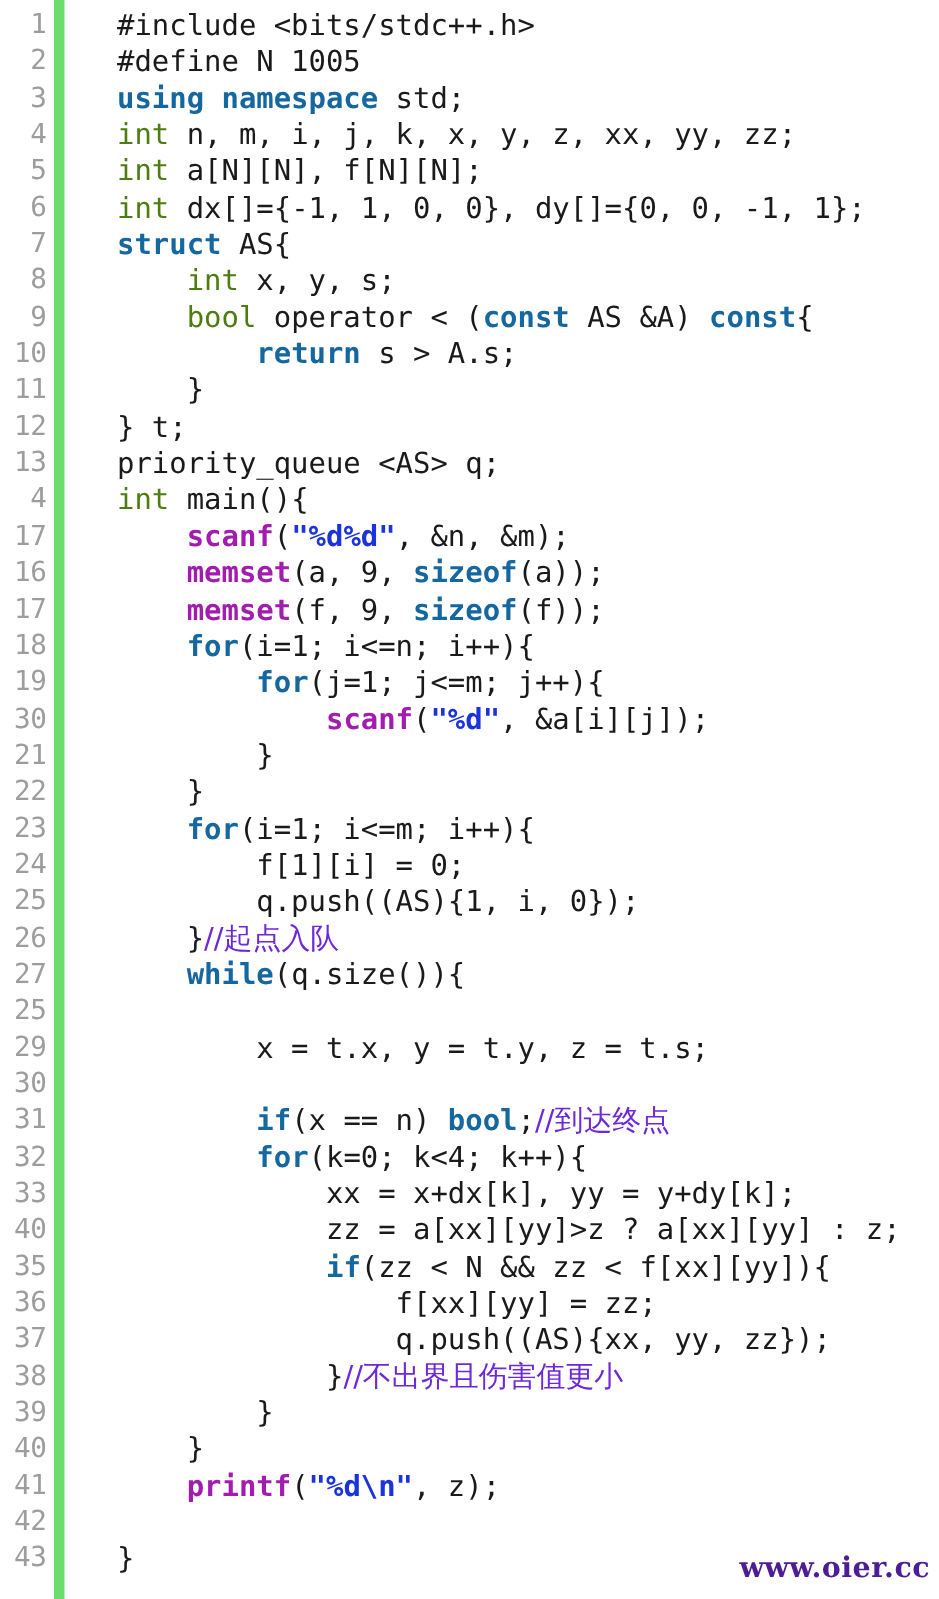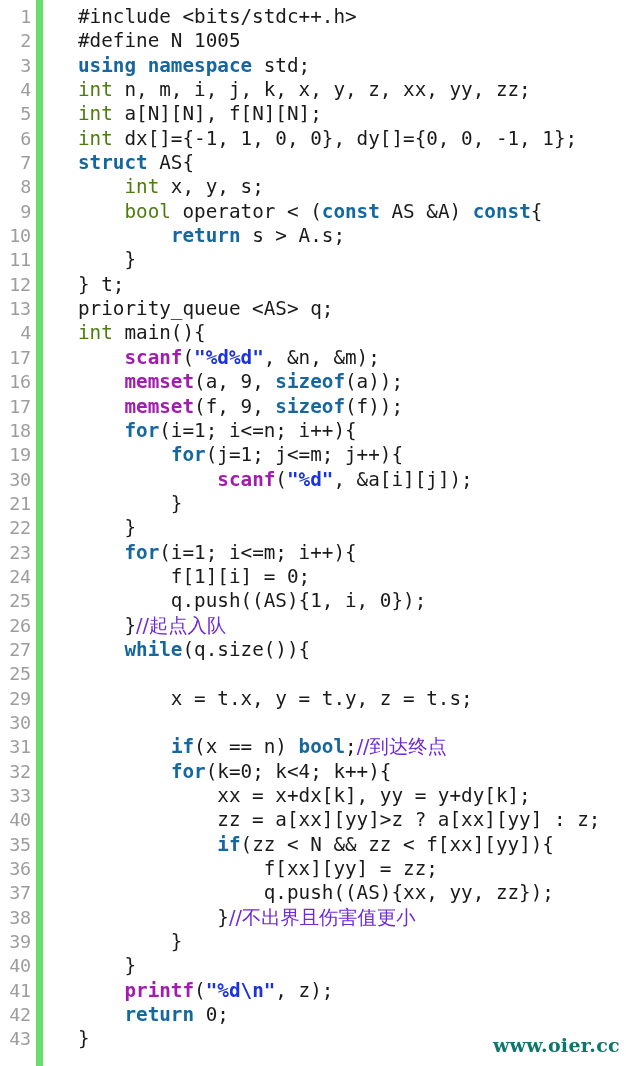--- a/index.html
+++ b/index.html
@@ -62,21 +62,21 @@
   .c   { color: #6d28d9; }                     
   .p   { color: #1a1a1a; }                     
   .cjk { font-family: "DejaVu Sans", sans-serif; }
   #watermark {
     position: absolute;
     right: 6px;
     bottom: 9px;
     font-family: "DejaVu Serif", serif;
     font-weight: bold;
     font-size: 19px;
-    color: #0f766e;
+    color: #4c1d95;
     letter-spacing: 0.3px;
   }
 </style>
 </head>
 <body>
 
 <div id="code-viewer">
   <div id="gutter-rule"></div>
   <div id="code-lines">
       <div class="code-line"><span class="ln">1</span><span class="src"><span class="p">#include &lt;bits/stdc++.h&gt;</span></span></div>
@@ -113,17 +113,17 @@
       <div class="code-line"><span class="ln">32</span><span class="src"><span class="p">        </span><span class="k">for</span><span class="p">(k=0; k&lt;4; k++){</span></span></div>
       <div class="code-line"><span class="ln">33</span><span class="src"><span class="p">            xx = x+dx[k], yy = y+dy[k];</span></span></div>
       <div class="code-line"><span class="ln">40</span><span class="src"><span class="p">            zz = a[xx][yy]&gt;z ? a[xx][yy] : z;</span></span></div>
       <div class="code-line"><span class="ln">35</span><span class="src"><span class="p">            </span><span class="k">if</span><span class="p">(zz &lt; N &amp;&amp; zz &lt; f[xx][yy]){</span></span></div>
       <div class="code-line"><span class="ln">36</span><span class="src"><span class="p">                f[xx][yy] = zz;</span></span></div>
       <div class="code-line"><span class="ln">37</span><span class="src"><span class="p">                q.push((AS){xx, yy, zz});</span></span></div>
       <div class="code-line"><span class="ln">38</span><span class="src"><span class="p">            }</span><span class="c cjk">//不出界且伤害值更小</span></span></div>
       <div class="code-line"><span class="ln">39</span><span class="src"><span class="p">        }</span></span></div>
       <div class="code-line"><span class="ln">40</span><span class="src"><span class="p">    }</span></span></div>
       <div class="code-line"><span class="ln">41</span><span class="src"><span class="p">    </span><span class="f">printf</span><span class="p">(</span><span class="s">"%d\n"</span><span class="p">, z);</span></span></div>
-      <div class="code-line"><span class="ln">42</span><span class="src"><span class="p">    </span><span class="k">return</span><span class="p"> 0;</span></span></div>
+      <div class="code-line"><span class="ln">42</span></div>
       <div class="code-line"><span class="ln">43</span><span class="src"><span class="p">}</span></span></div>
     </div>
   <div id="watermark">www.oier.cc</div>
 </div>
 
 </body></html>

